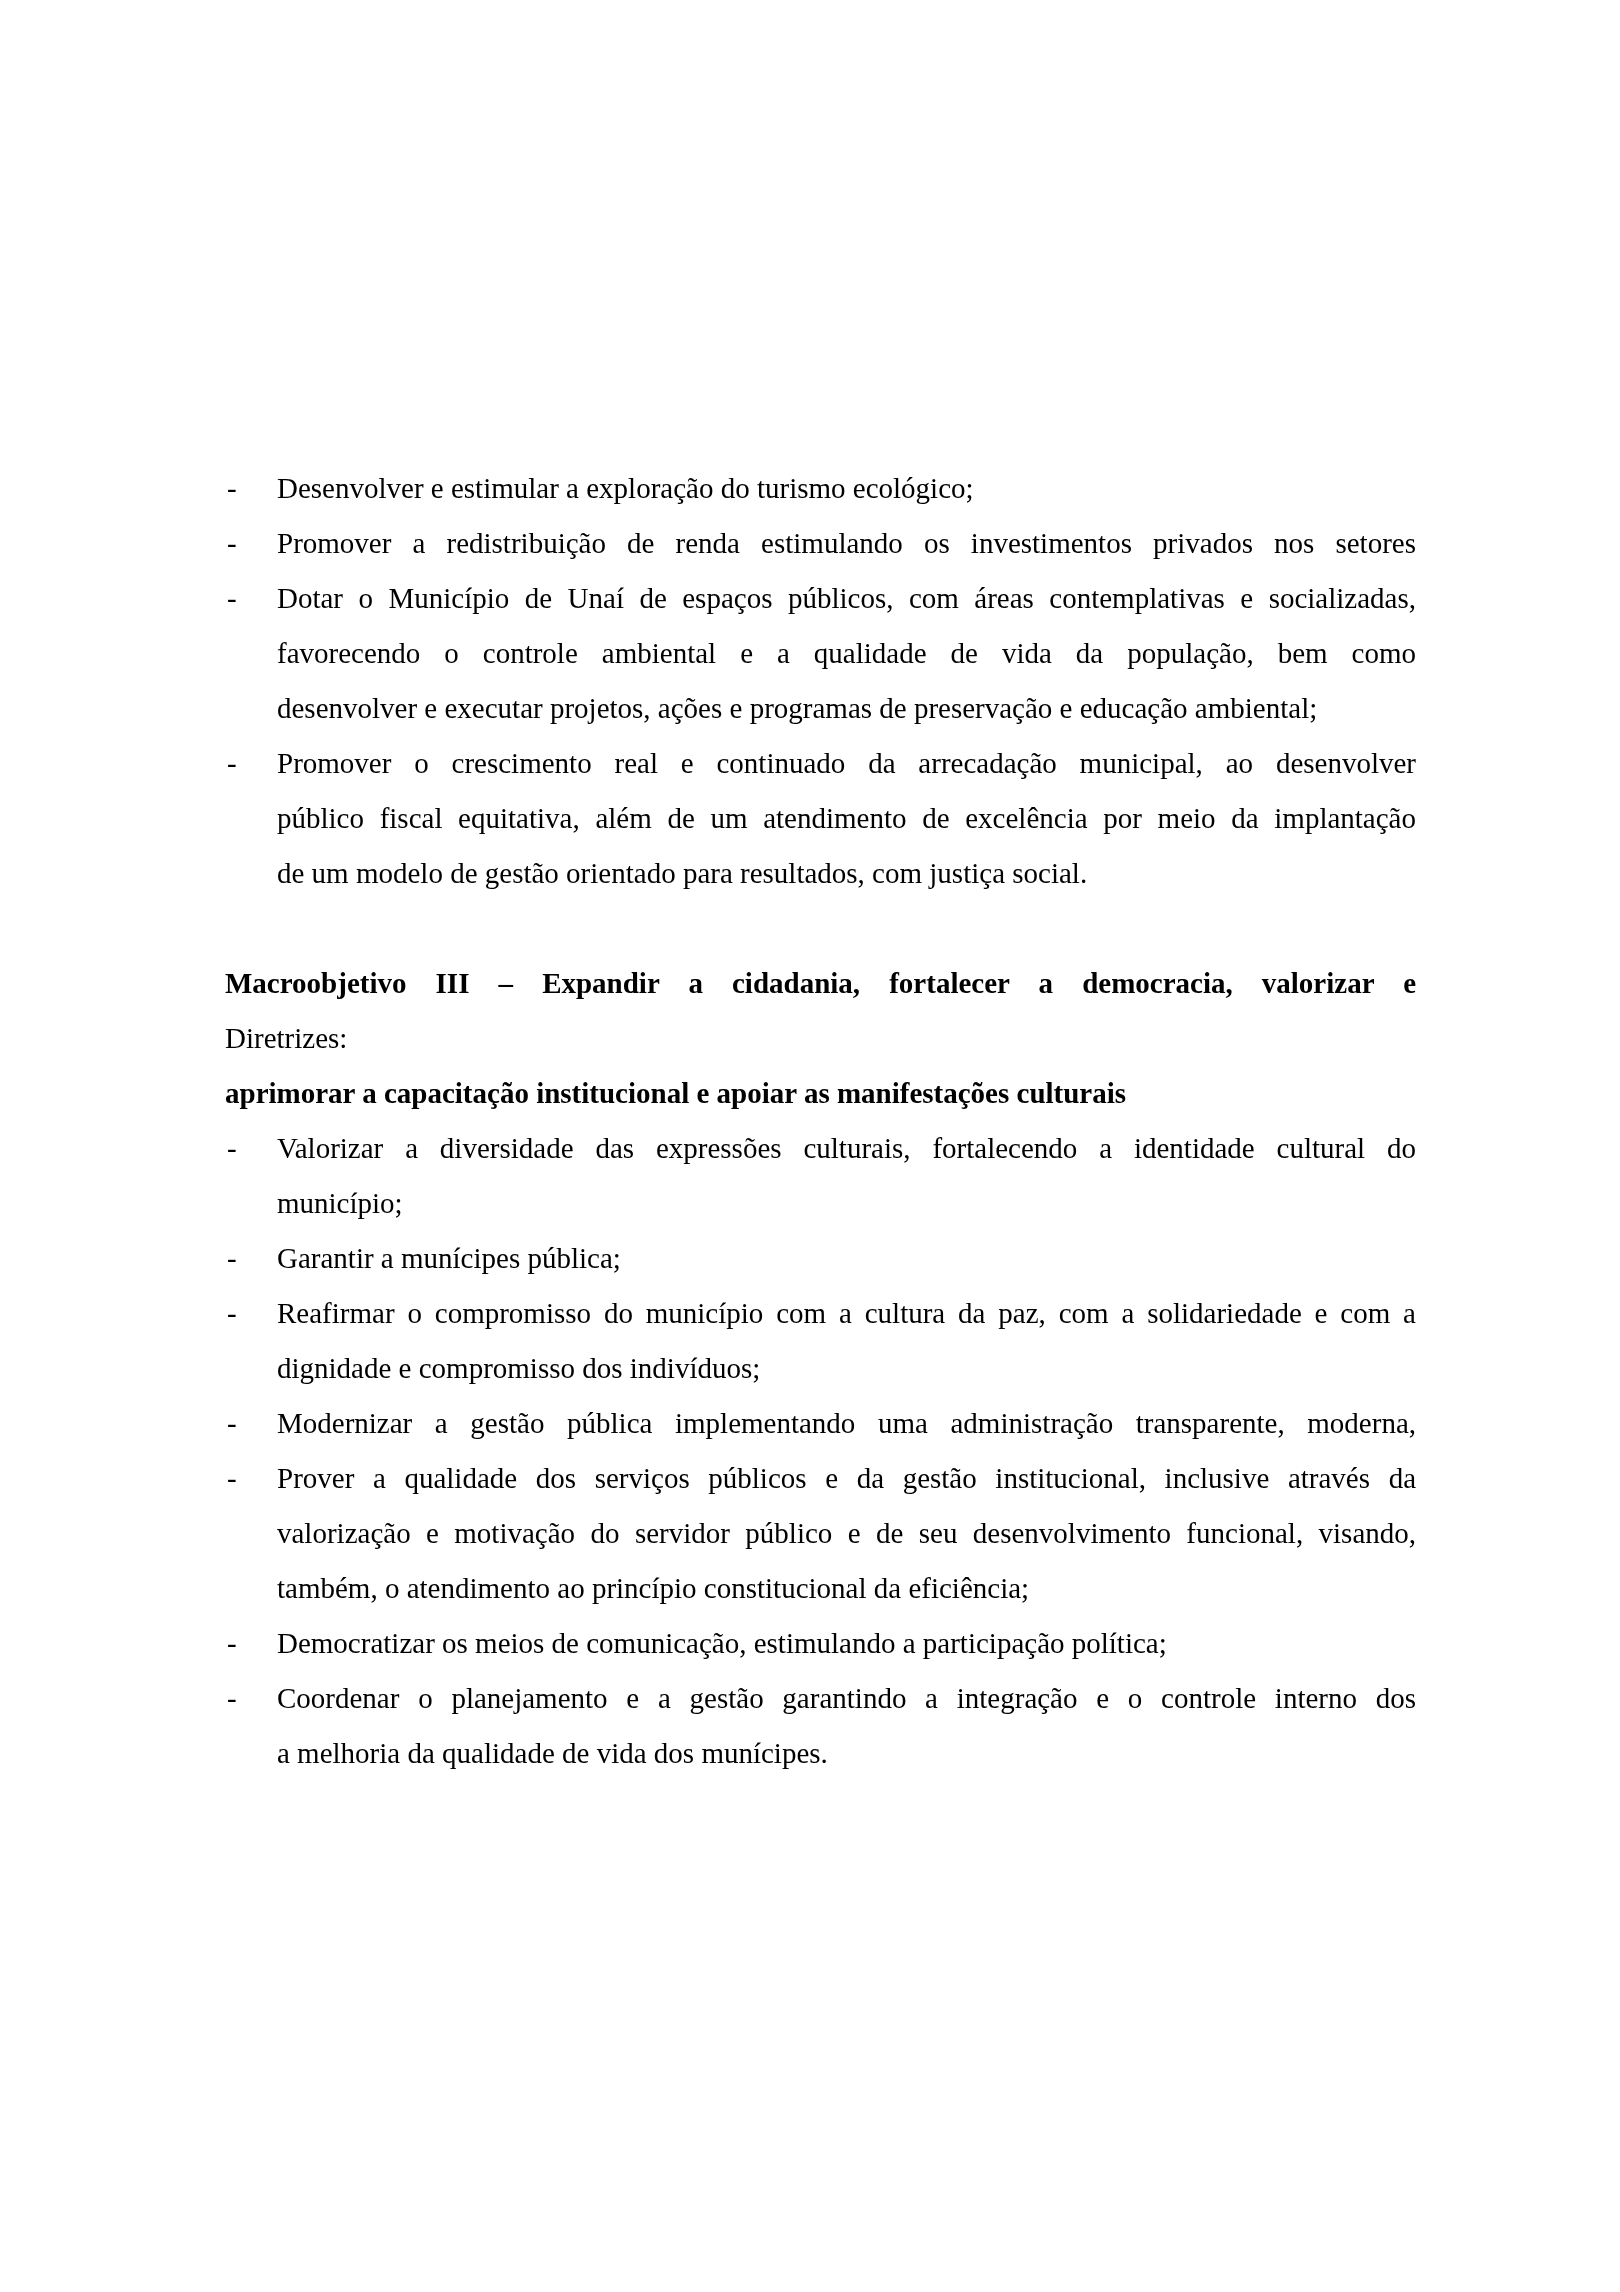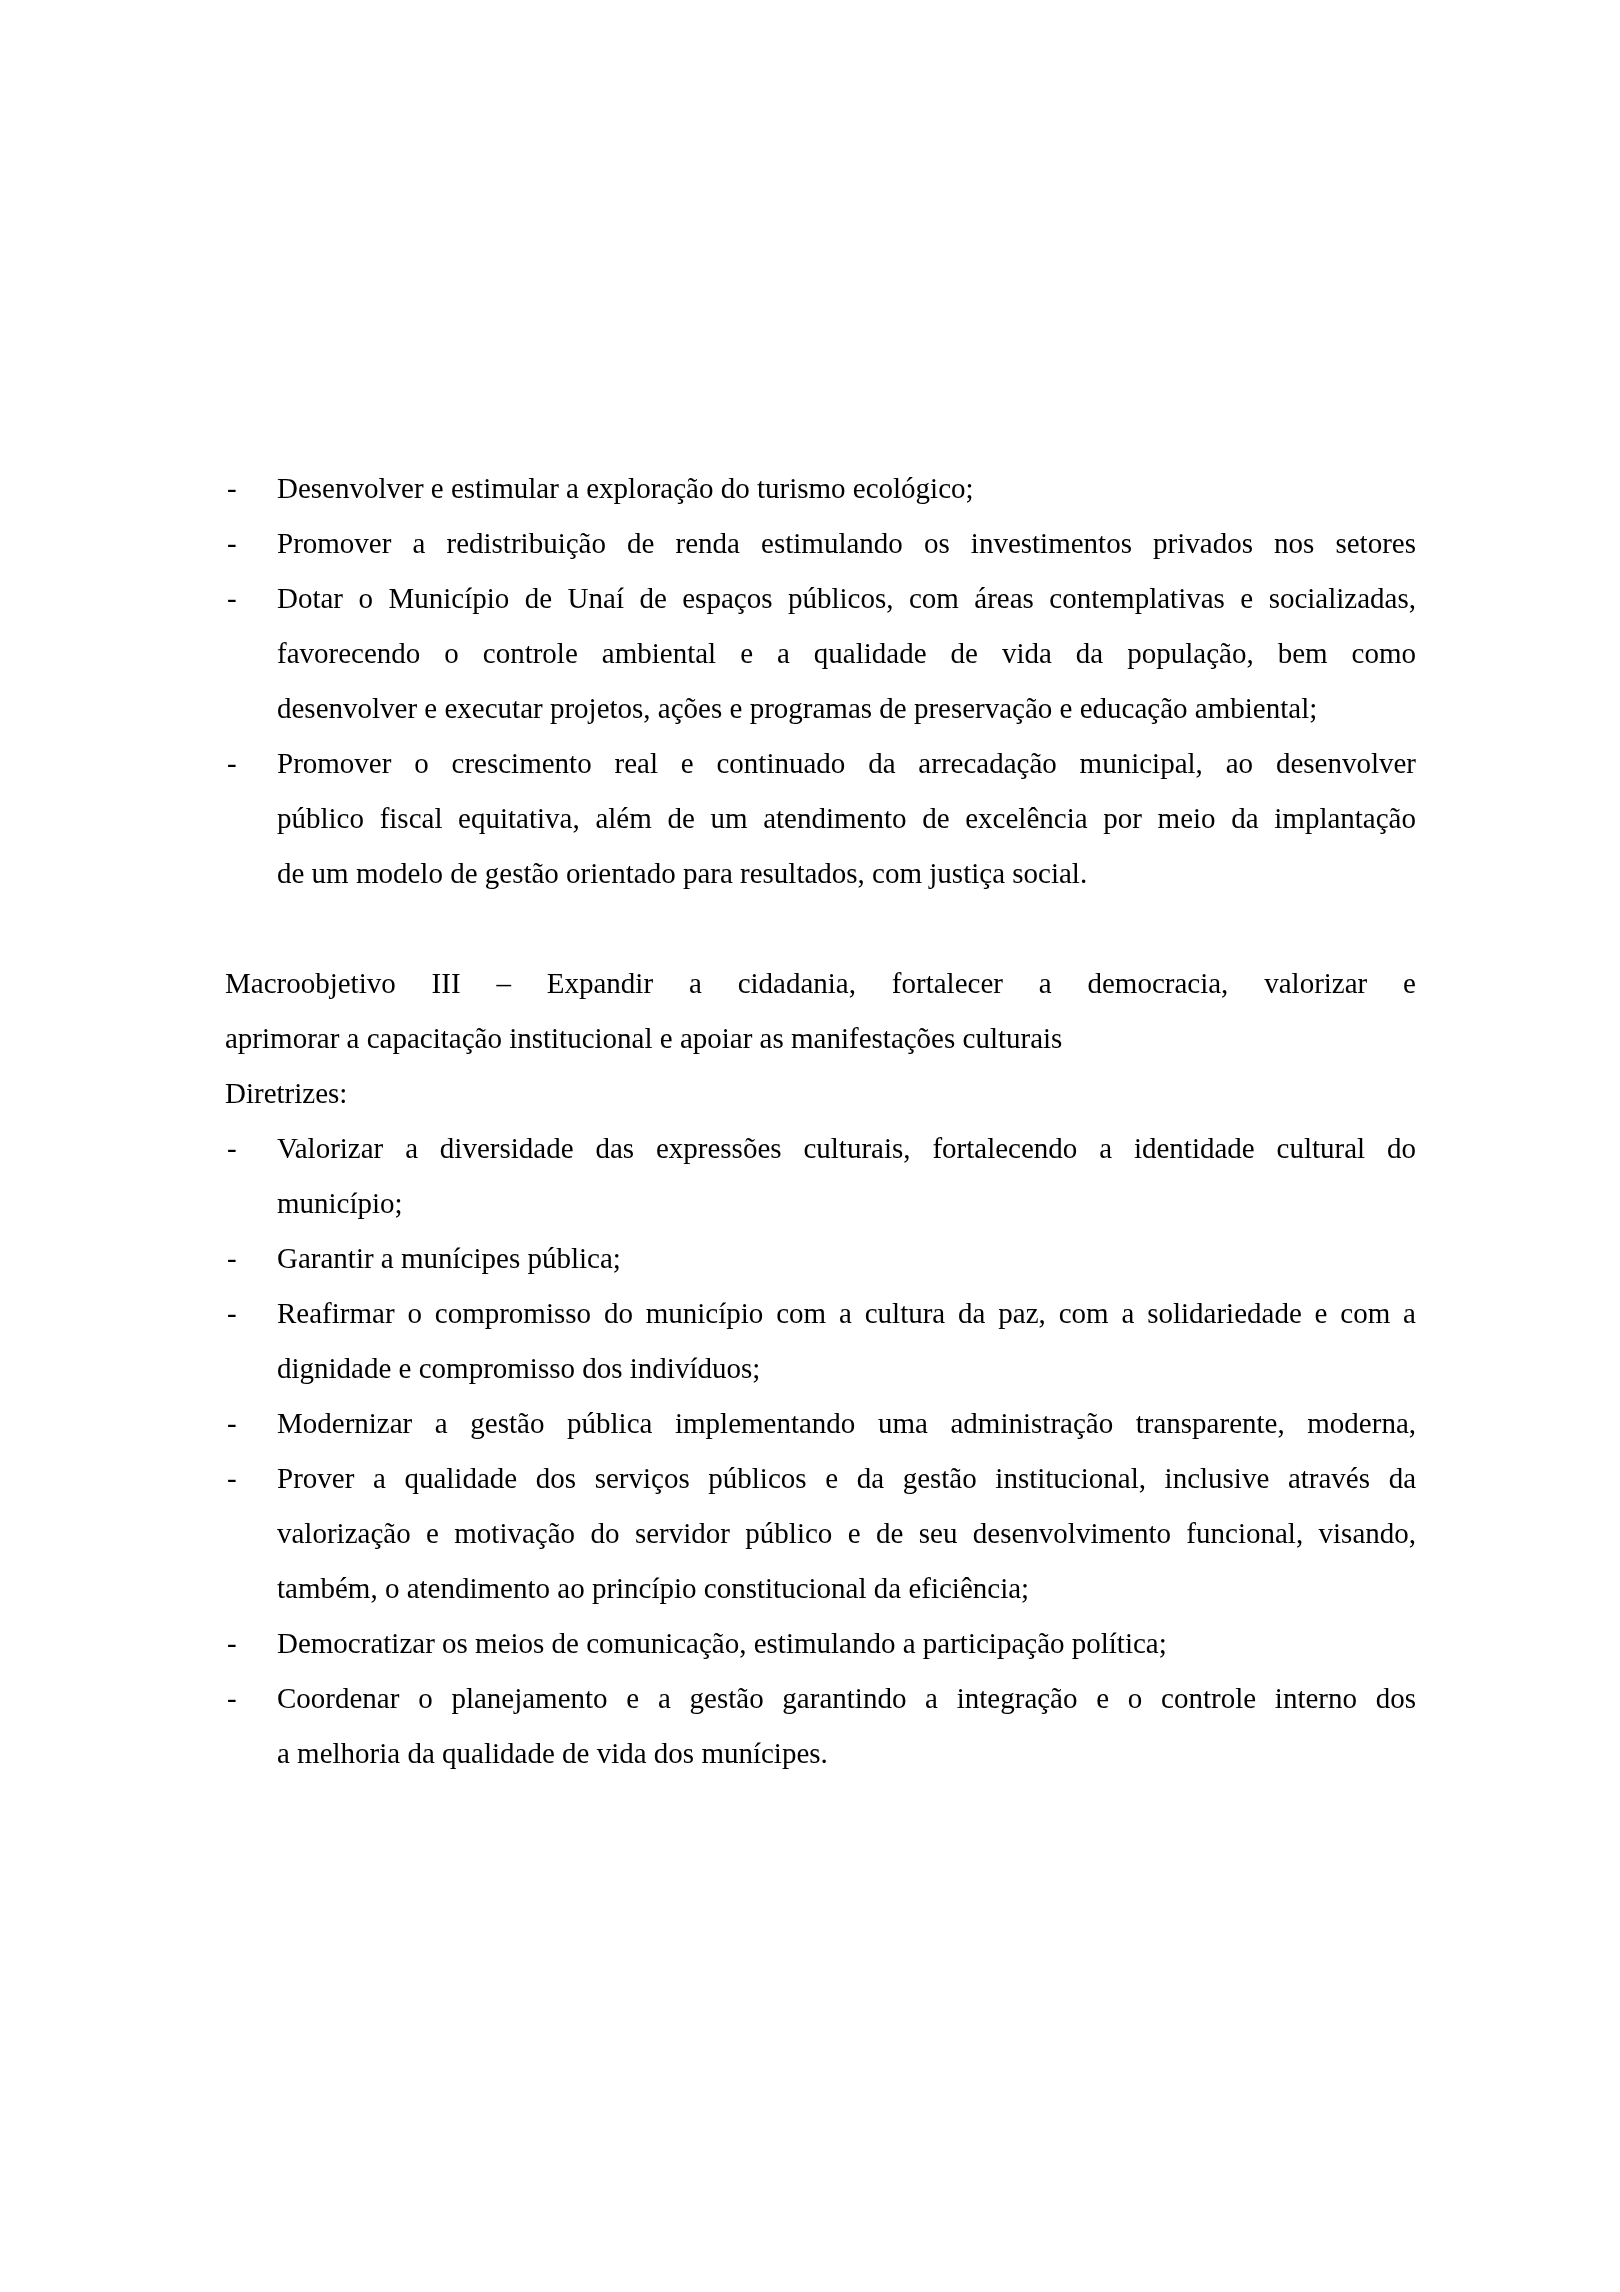--- a/index.html
+++ b/index.html
@@ -34,21 +34,21 @@
   .ind {
     padding-left: 52px;
   }
   
   .jf {
     text-align: justify;
     -moz-text-align-last: justify;
     text-align-last: justify;
   }
   .bold {
-    font-weight: normal;
+    font-weight: bold;
   }
   .marker {
     position: absolute;
     left: 2px;
     top: 0;
     width: 39px;
     line-height: 55px;
     text-align: left;
   }
   .spacer {
@@ -91,26 +91,26 @@
     </div>
     <div class="ln ind">
       <span>de um modelo de gestão orientado para resultados, com justiça social.</span>
     </div>
 
     <div class="spacer"></div>
 
     <div class="ln bold jf">
       <span>Macroobjetivo III – Expandir a cidadania, fortalecer a democracia, valorizar e</span>
     </div>
+    <div class="ln">
+      <span>Diretrizes:</span>
+    </div>
+
     <div class="ln bold">
       <span>aprimorar a capacitação institucional e apoiar as manifestações culturais</span>
-    </div>
-
-    <div class="ln">
-      <span>Diretrizes:</span>
     </div>
 
     <div class="ln ind jf">
       <span class="marker">-</span>
       <span>Valorizar a diversidade das expressões culturais, fortalecendo a identidade cultural do</span>
     </div>
     <div class="ln ind">
       <span>município;</span>
     </div>
 

